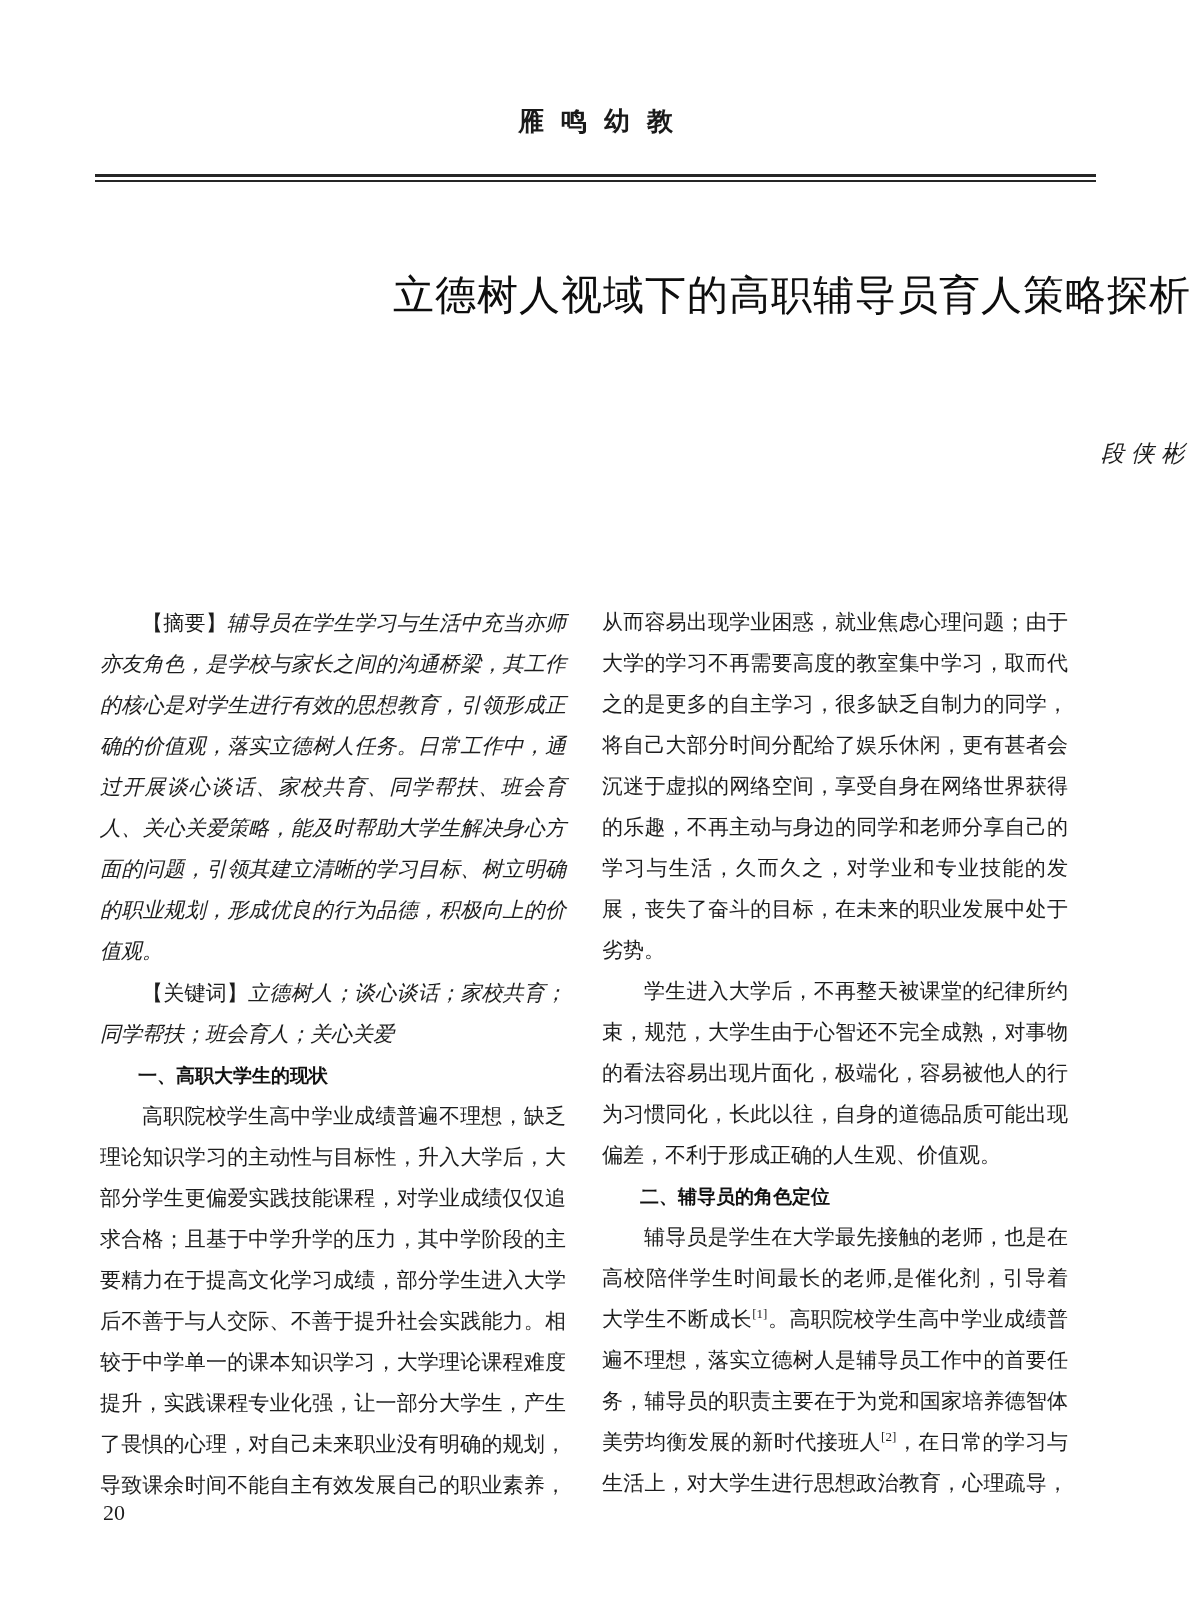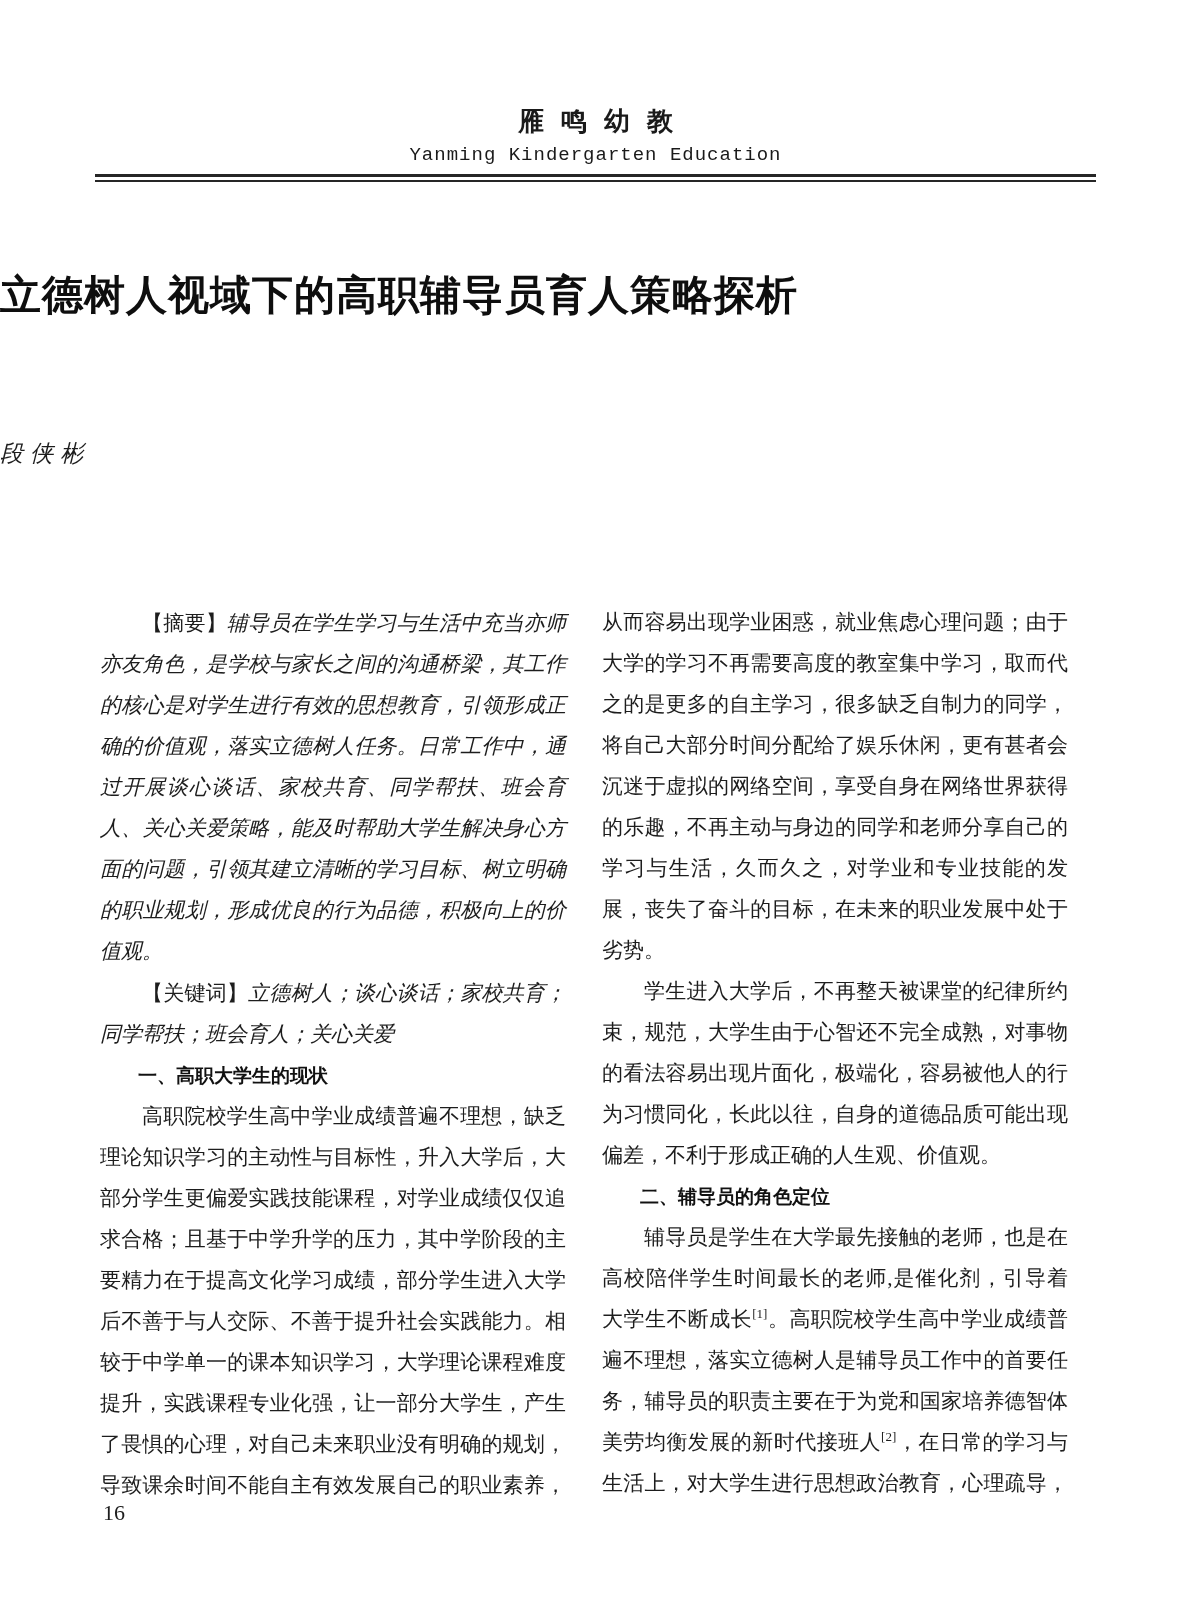--- a/index.html
+++ b/index.html
@@ -49,33 +49,33 @@
     border-top: 3px solid #262626;
     border-bottom: 2px solid #262626;
   }
 
   
   .article-title {
     position: absolute;
     top: 268px;
     left: 0;
     width: 100%;
-    text-align: left;
+    text-align: right;
     font-size: 41px;
-    font-weight: 700;
+    font-weight: 400;
     letter-spacing: 1px;
     color: #0e0e0e;
     font-family: "Liberation Serif", serif;
   }
   .article-author {
     position: absolute;
     top: 438px;
     left: 0;
     width: 100%;
-    text-align: left;
+    text-align: right;
     font-size: 23px;
     font-style: italic;
     letter-spacing: 7px;
     color: #1d1d1d;
   }
 
   
   .columns {
     position: absolute;
     top: 602px;
@@ -127,21 +127,20 @@
     color: #1d1d1d;
   }
 </style>
 </head>
 <body>
 
 <div class="page">
 
   <div class="journal-header">
     <div class="journal-cn">雁鸣幼教</div>
-    <div class="journal-en">Yanming Kindergarten Education</div>
   </div>
 
   <div class="double-rule"></div>
 
   <h1 class="article-title" style="margin:0;">立德树人视域下的高职辅导员育人策略探析</h1>
 
   <div class="article-author">段侠彬</div>
 
   <div class="columns">
 
@@ -160,15 +159,15 @@
     <p>学生进入大学后，不再整天被课堂的纪律所约束，规范，大学生由于心智还不完全成熟，对事物的看法容易出现片面化，极端化，容易被他人的行为习惯同化，长此以往，自身的道德品质可能出现偏差，不利于形成正确的人生观、价值观。</p>
 
     <h3 class="section-heading">二、辅导员的角色定位</h3>
 
     <p>
       <span>辅导员是学生在大学最先接触的老师，也是在高校陪伴学生时间最长的老师,是催化剂，引导着大学生不断成长</span><sup class="ref">[1]</sup><span>。高职院校学生高中学业成绩普遍不理想，落实立德树人是辅导员工作中的首要任务，辅导员的职责主要在于为党和国家培养德智体美劳均衡发展的新时代接班人</span><sup class="ref">[2]</sup><span>，在日常的学习与生活上，对大学生进行思想政治教育，心理疏导，职业前景规划，使其在大学期间塑造良好的品德素质、形成正确的价值观。对于大学生而言，辅导员是学习和生活中的引领者、榜样，辅导员的一言一行，时刻会影响学生的行为习惯。大多数辅导员的年龄与学生相差无几，更容易融入他们的心理</span>
     </p>
 
   </div>
 
-  <div class="page-number">16</div>
+  <div class="page-number">20</div>
 
 </div>
 
 </body></html>

